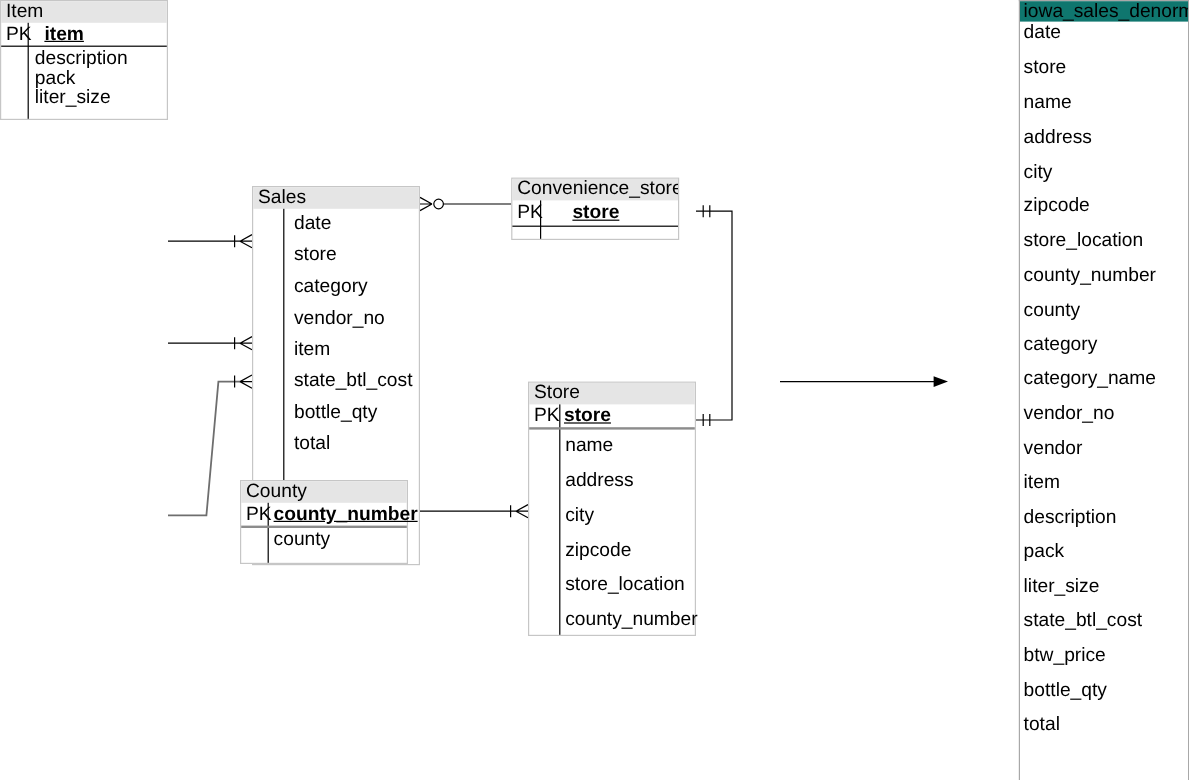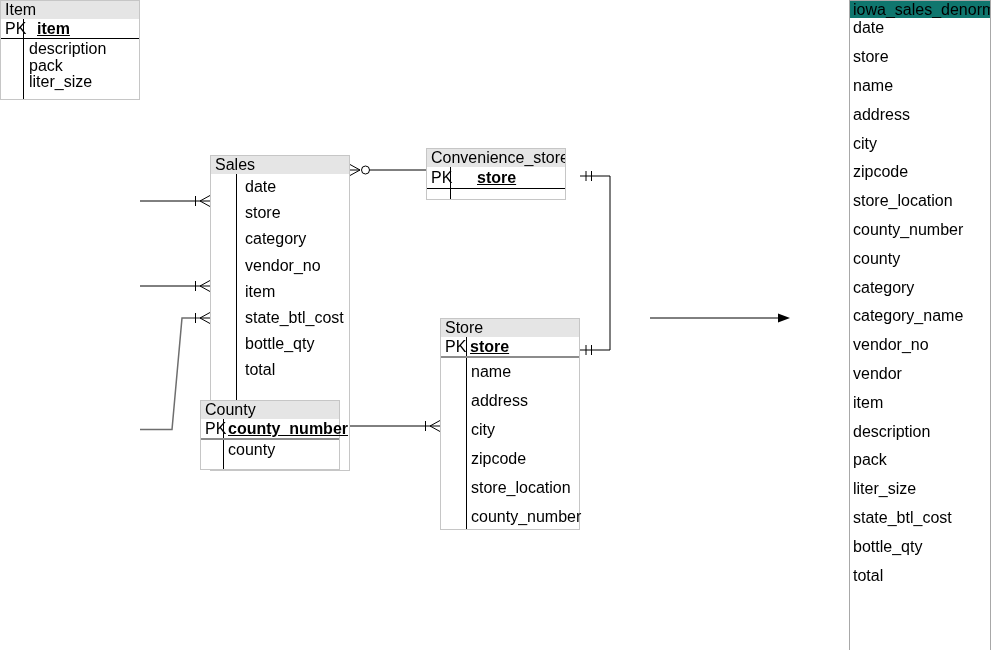--- a/index.html
+++ b/index.html
@@ -219,19 +219,20 @@
         <div class="frow">county</div>
         <div class="frow">category</div>
         <div class="frow">category_name</div>
         <div class="frow">vendor_no</div>
         <div class="frow">vendor</div>
         <div class="frow">item</div>
         <div class="frow">description</div>
         <div class="frow">pack</div>
         <div class="frow">liter_size</div>
         <div class="frow">state_btl_cost</div>
+        <div class="frow">btw_price</div>
         <div class="frow">bottle_qty</div>
         <div class="frow">total</div>
       </div>
     </div>
   </div>
 
 </div>
 
 </body></html>

